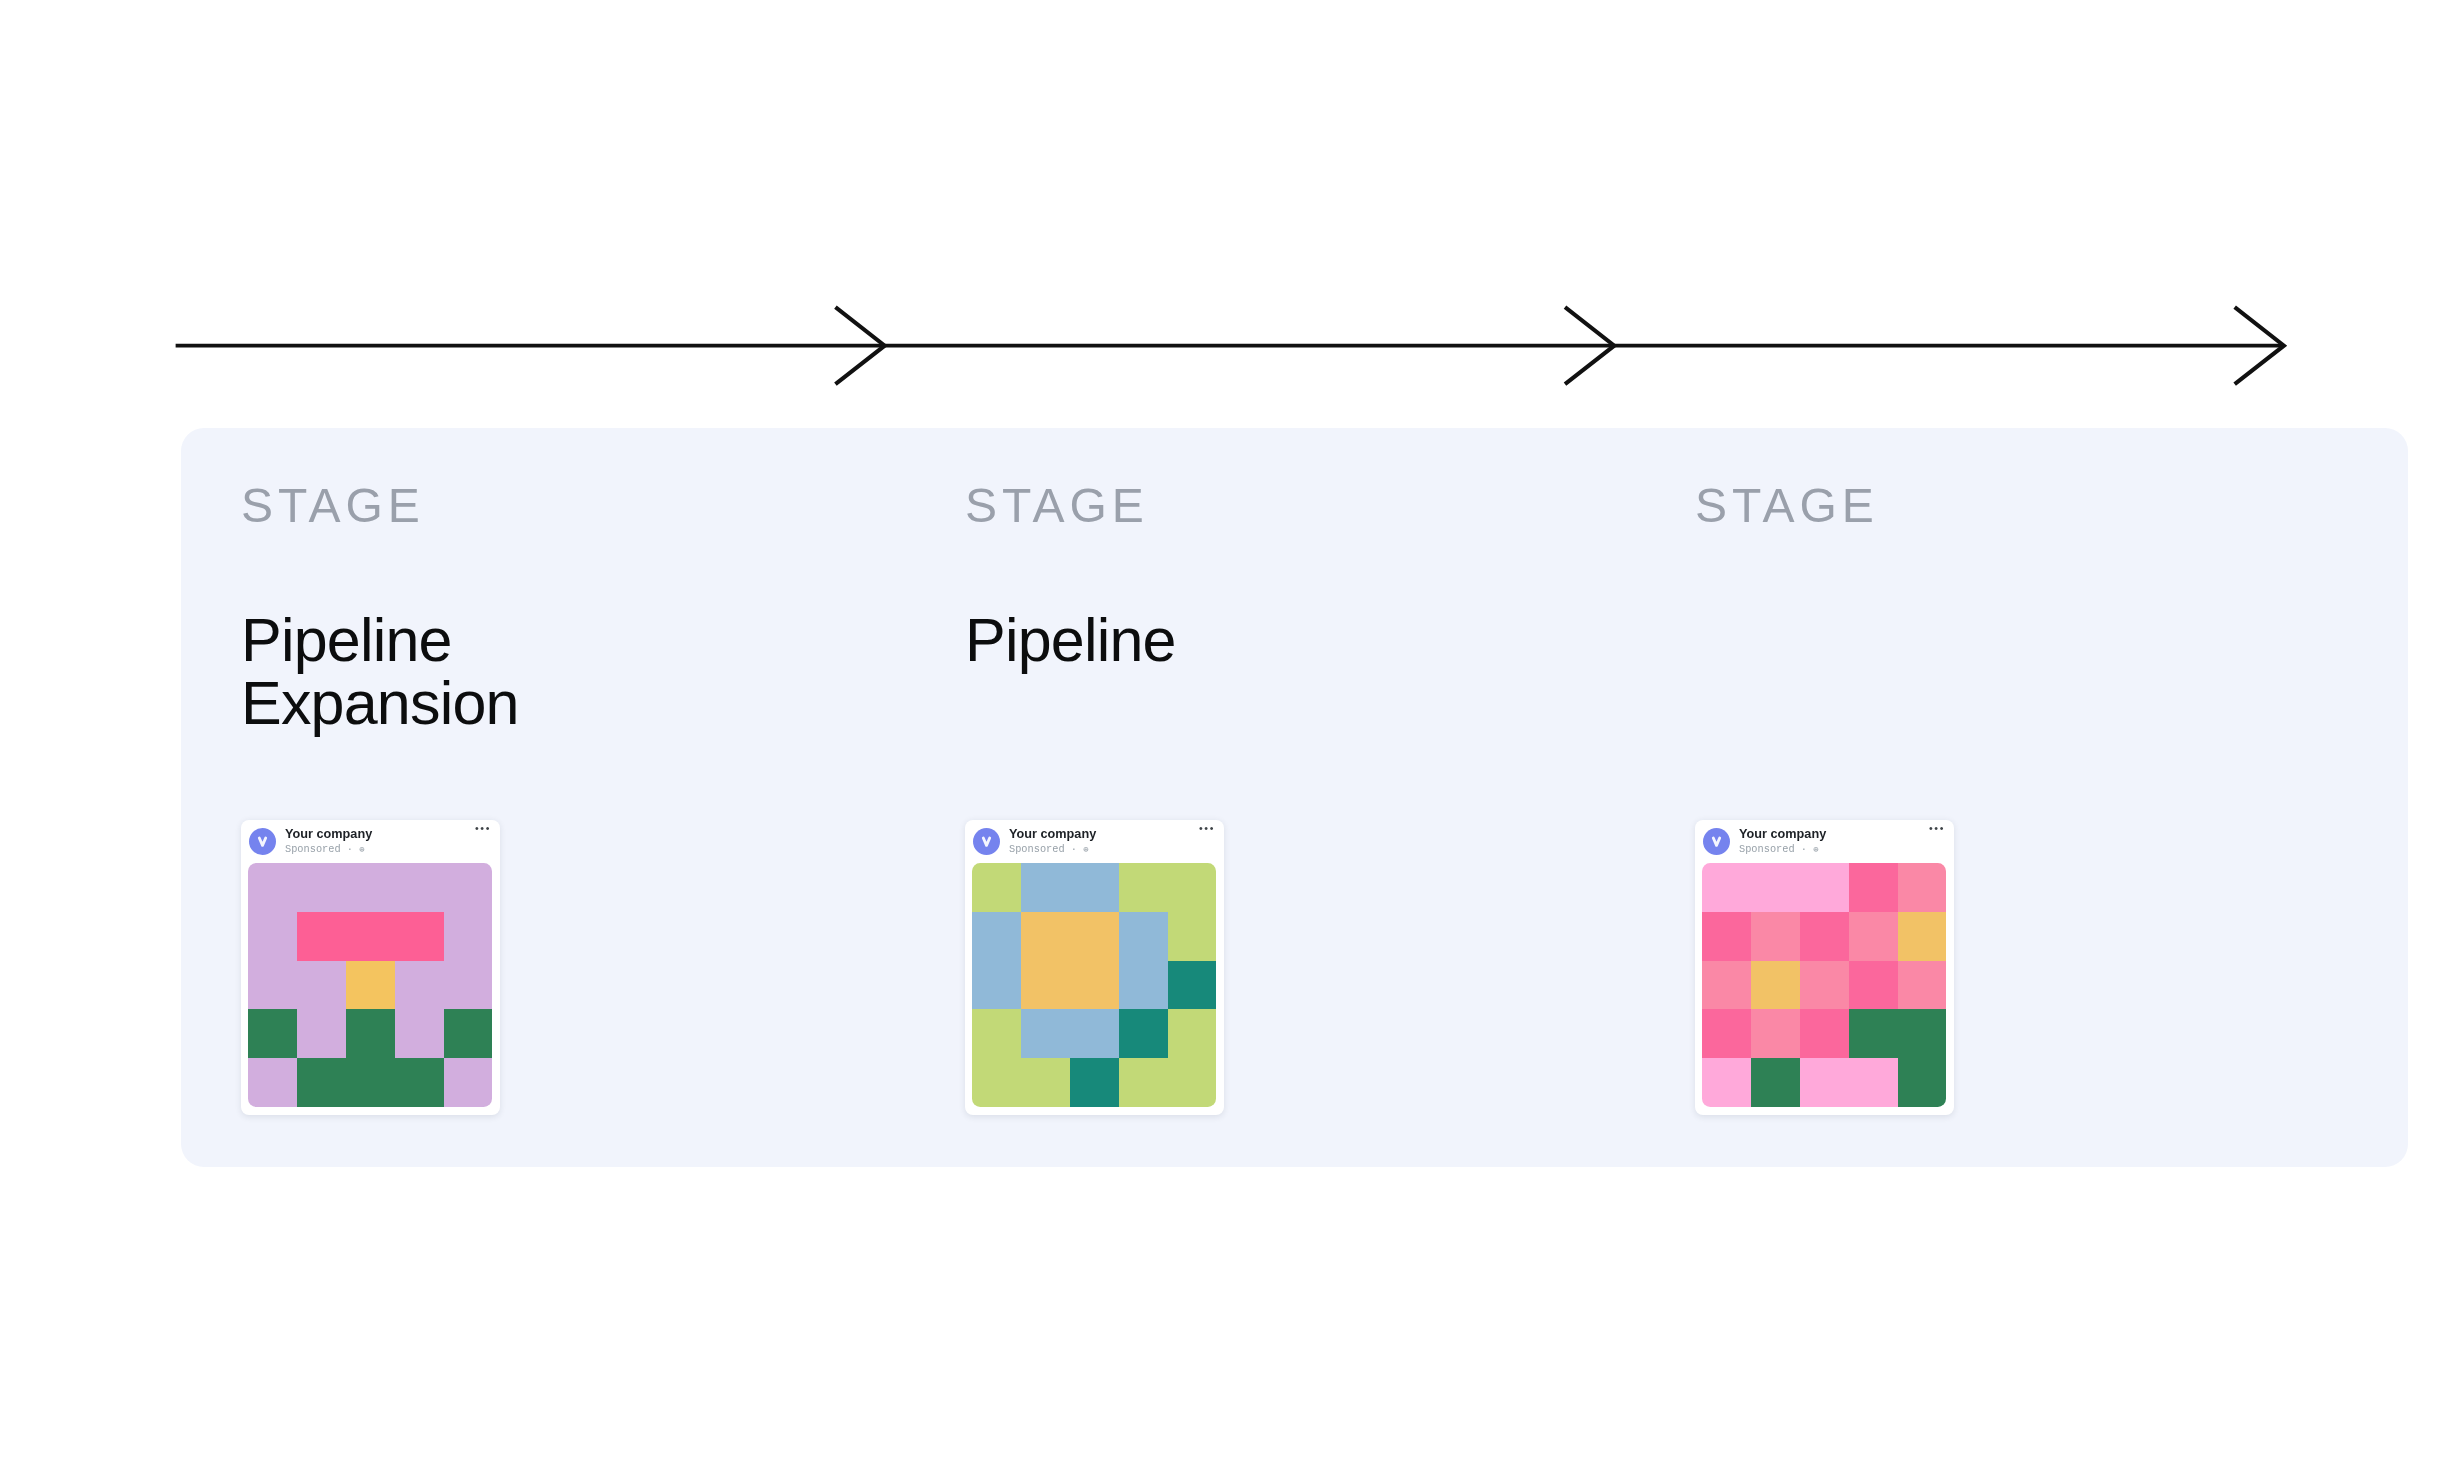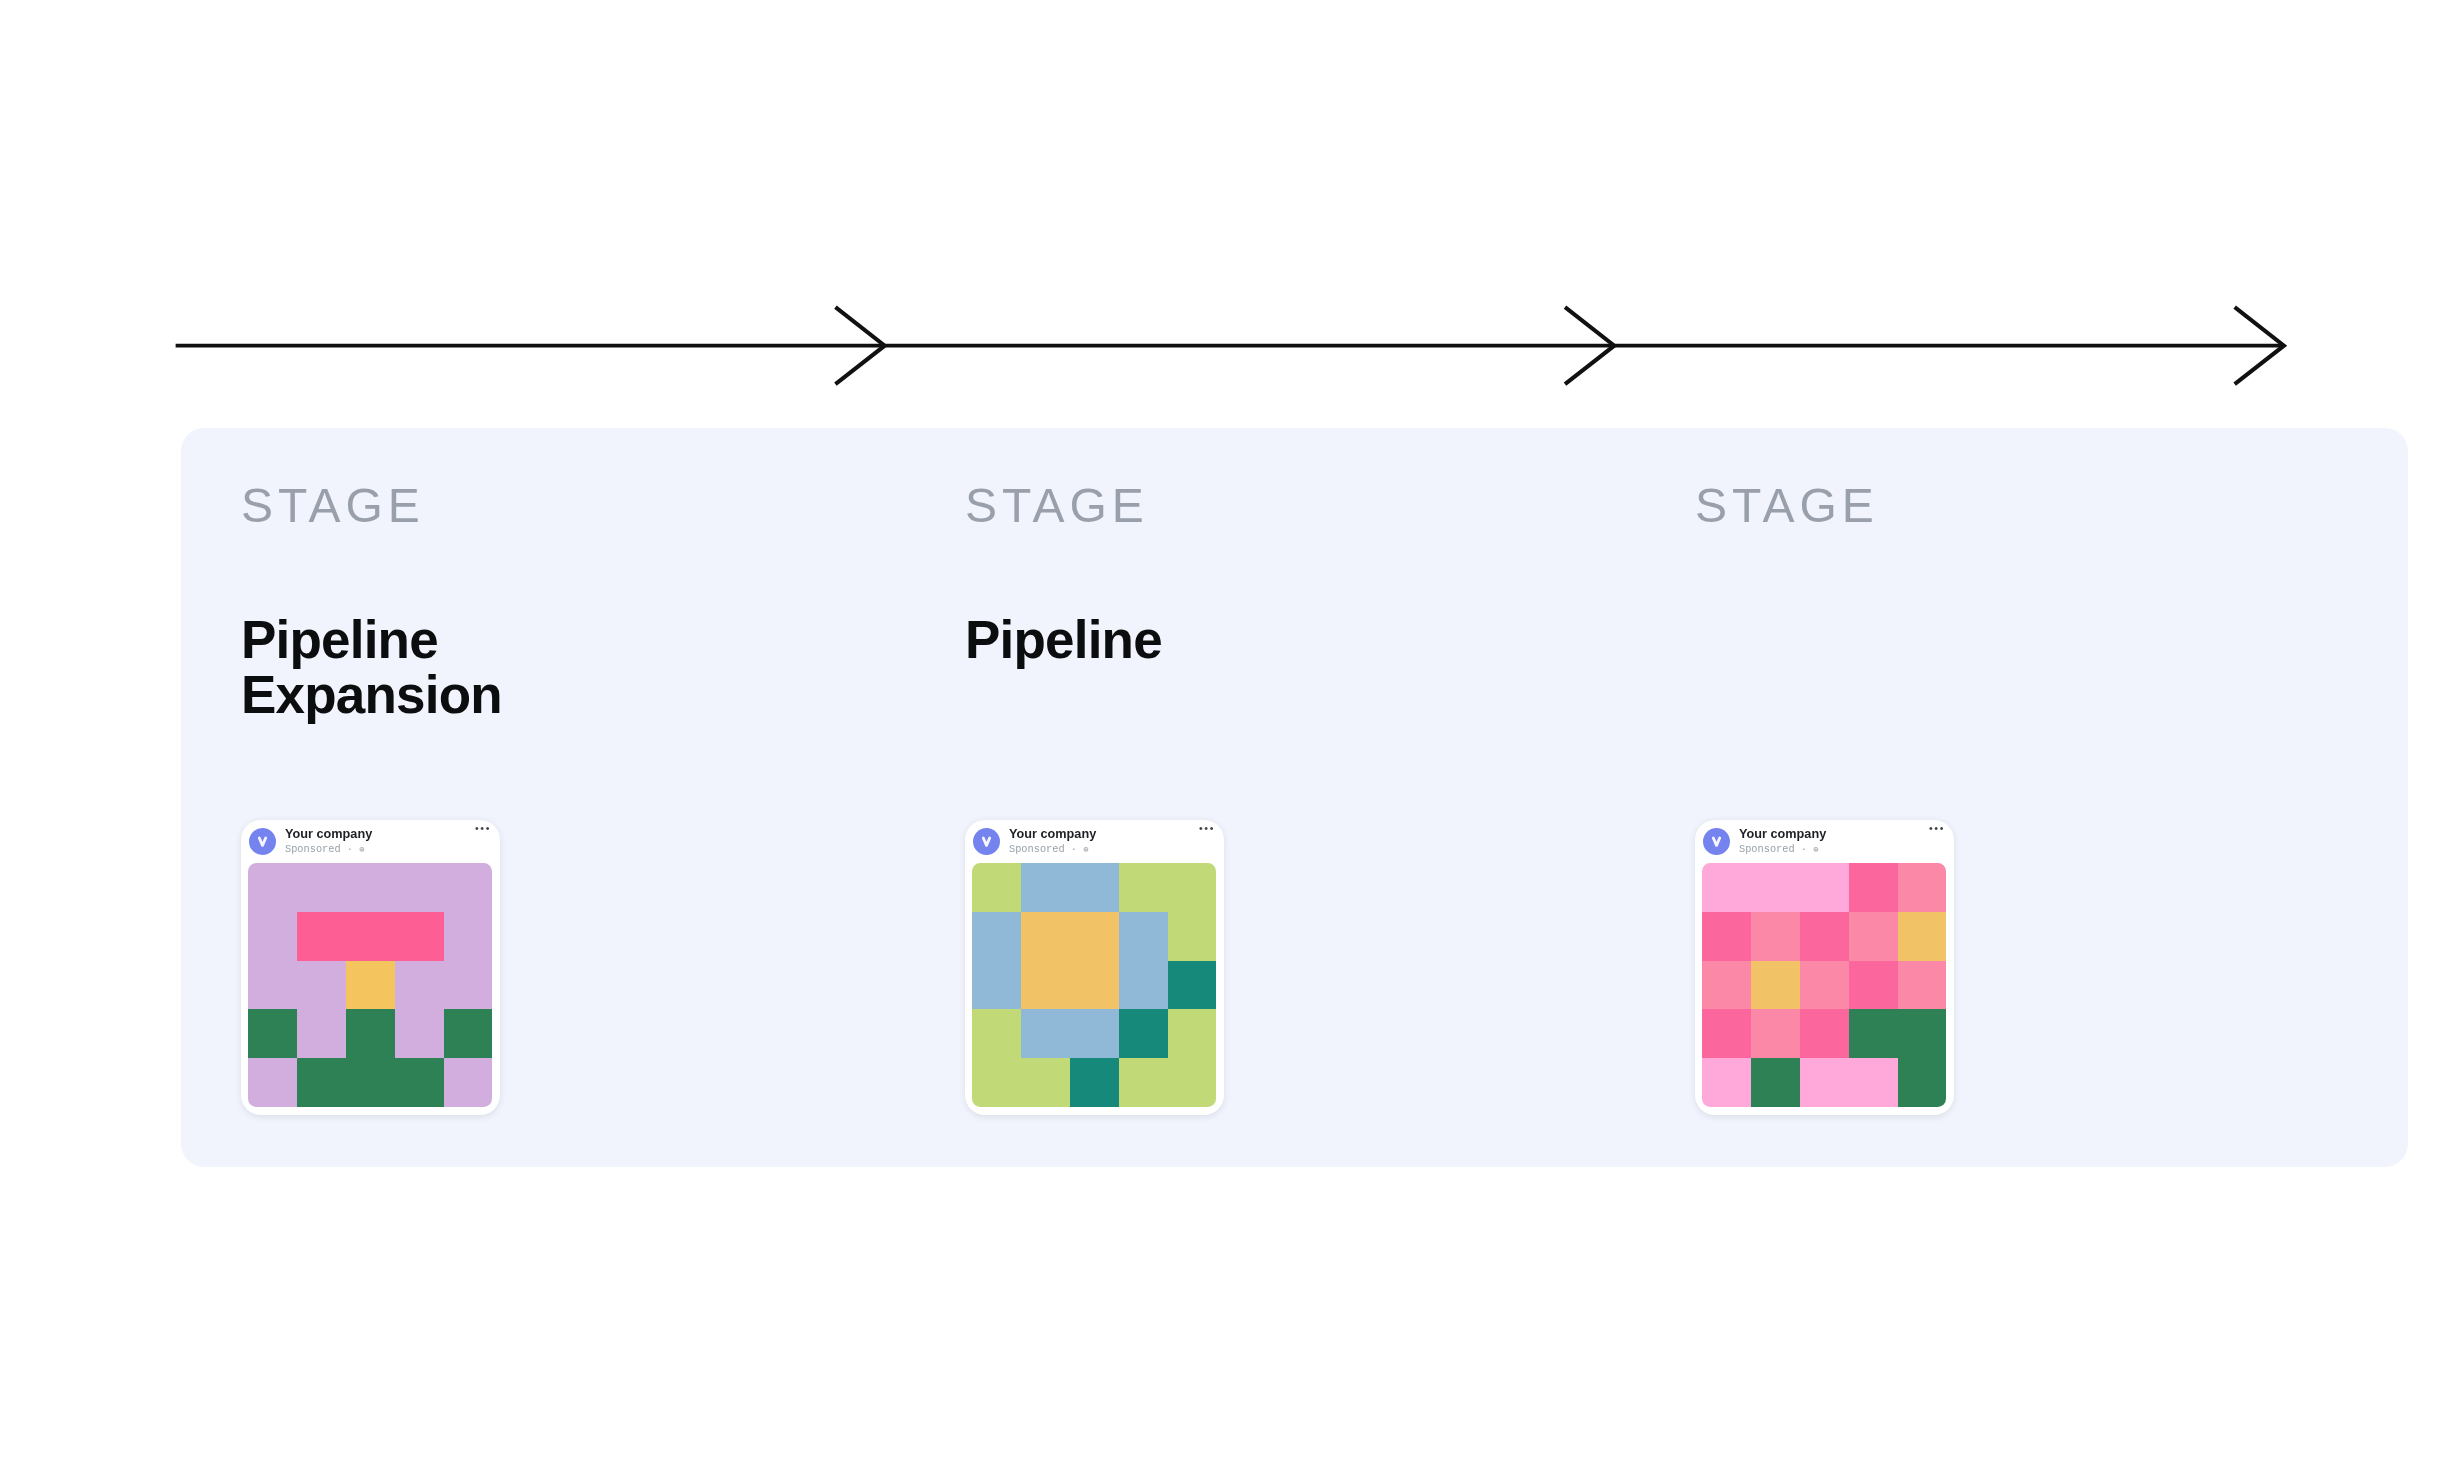--- a/index.html
+++ b/index.html
@@ -35,37 +35,37 @@
     top: 54px;
     font-size: 48px;
     line-height: 1;
     letter-spacing: 4.9px;
     color: var(--label_gray, #9aa0ab);
     font-weight: 400;
   }
   .stage-title {
     position: absolute;
     left: 60px;
-    top: 148px;
-    font-size: 53px;
+    top: 140px;
+    font-size: 61px;
     line-height: 1.04;
     letter-spacing: -0.8px;
-    font-weight: 700;
+    font-weight: 400;
     color: var(--title_black, #0c0d0e);
   }
 
   
   .ad-card {
     position: absolute;
     left: 60px;
     top: 392px;
     width: 259px;
     height: 295px;
     background: var(--ad_bg, #ffffff);
-    border-radius: 20px;
+    border-radius: 8px;
     box-shadow: 0 1.6px 6.6px rgba(25, 35, 60, 0.10);
   }
   .ad-avatar {
     position: absolute;
     left: 8.2px; top: 8.2px;
     width: 27px; height: 27px;
     border-radius: 50%;
     background: var(--avatar_blue, #7583ee);
     display: flex; align-items: center; justify-content: center;
   }

